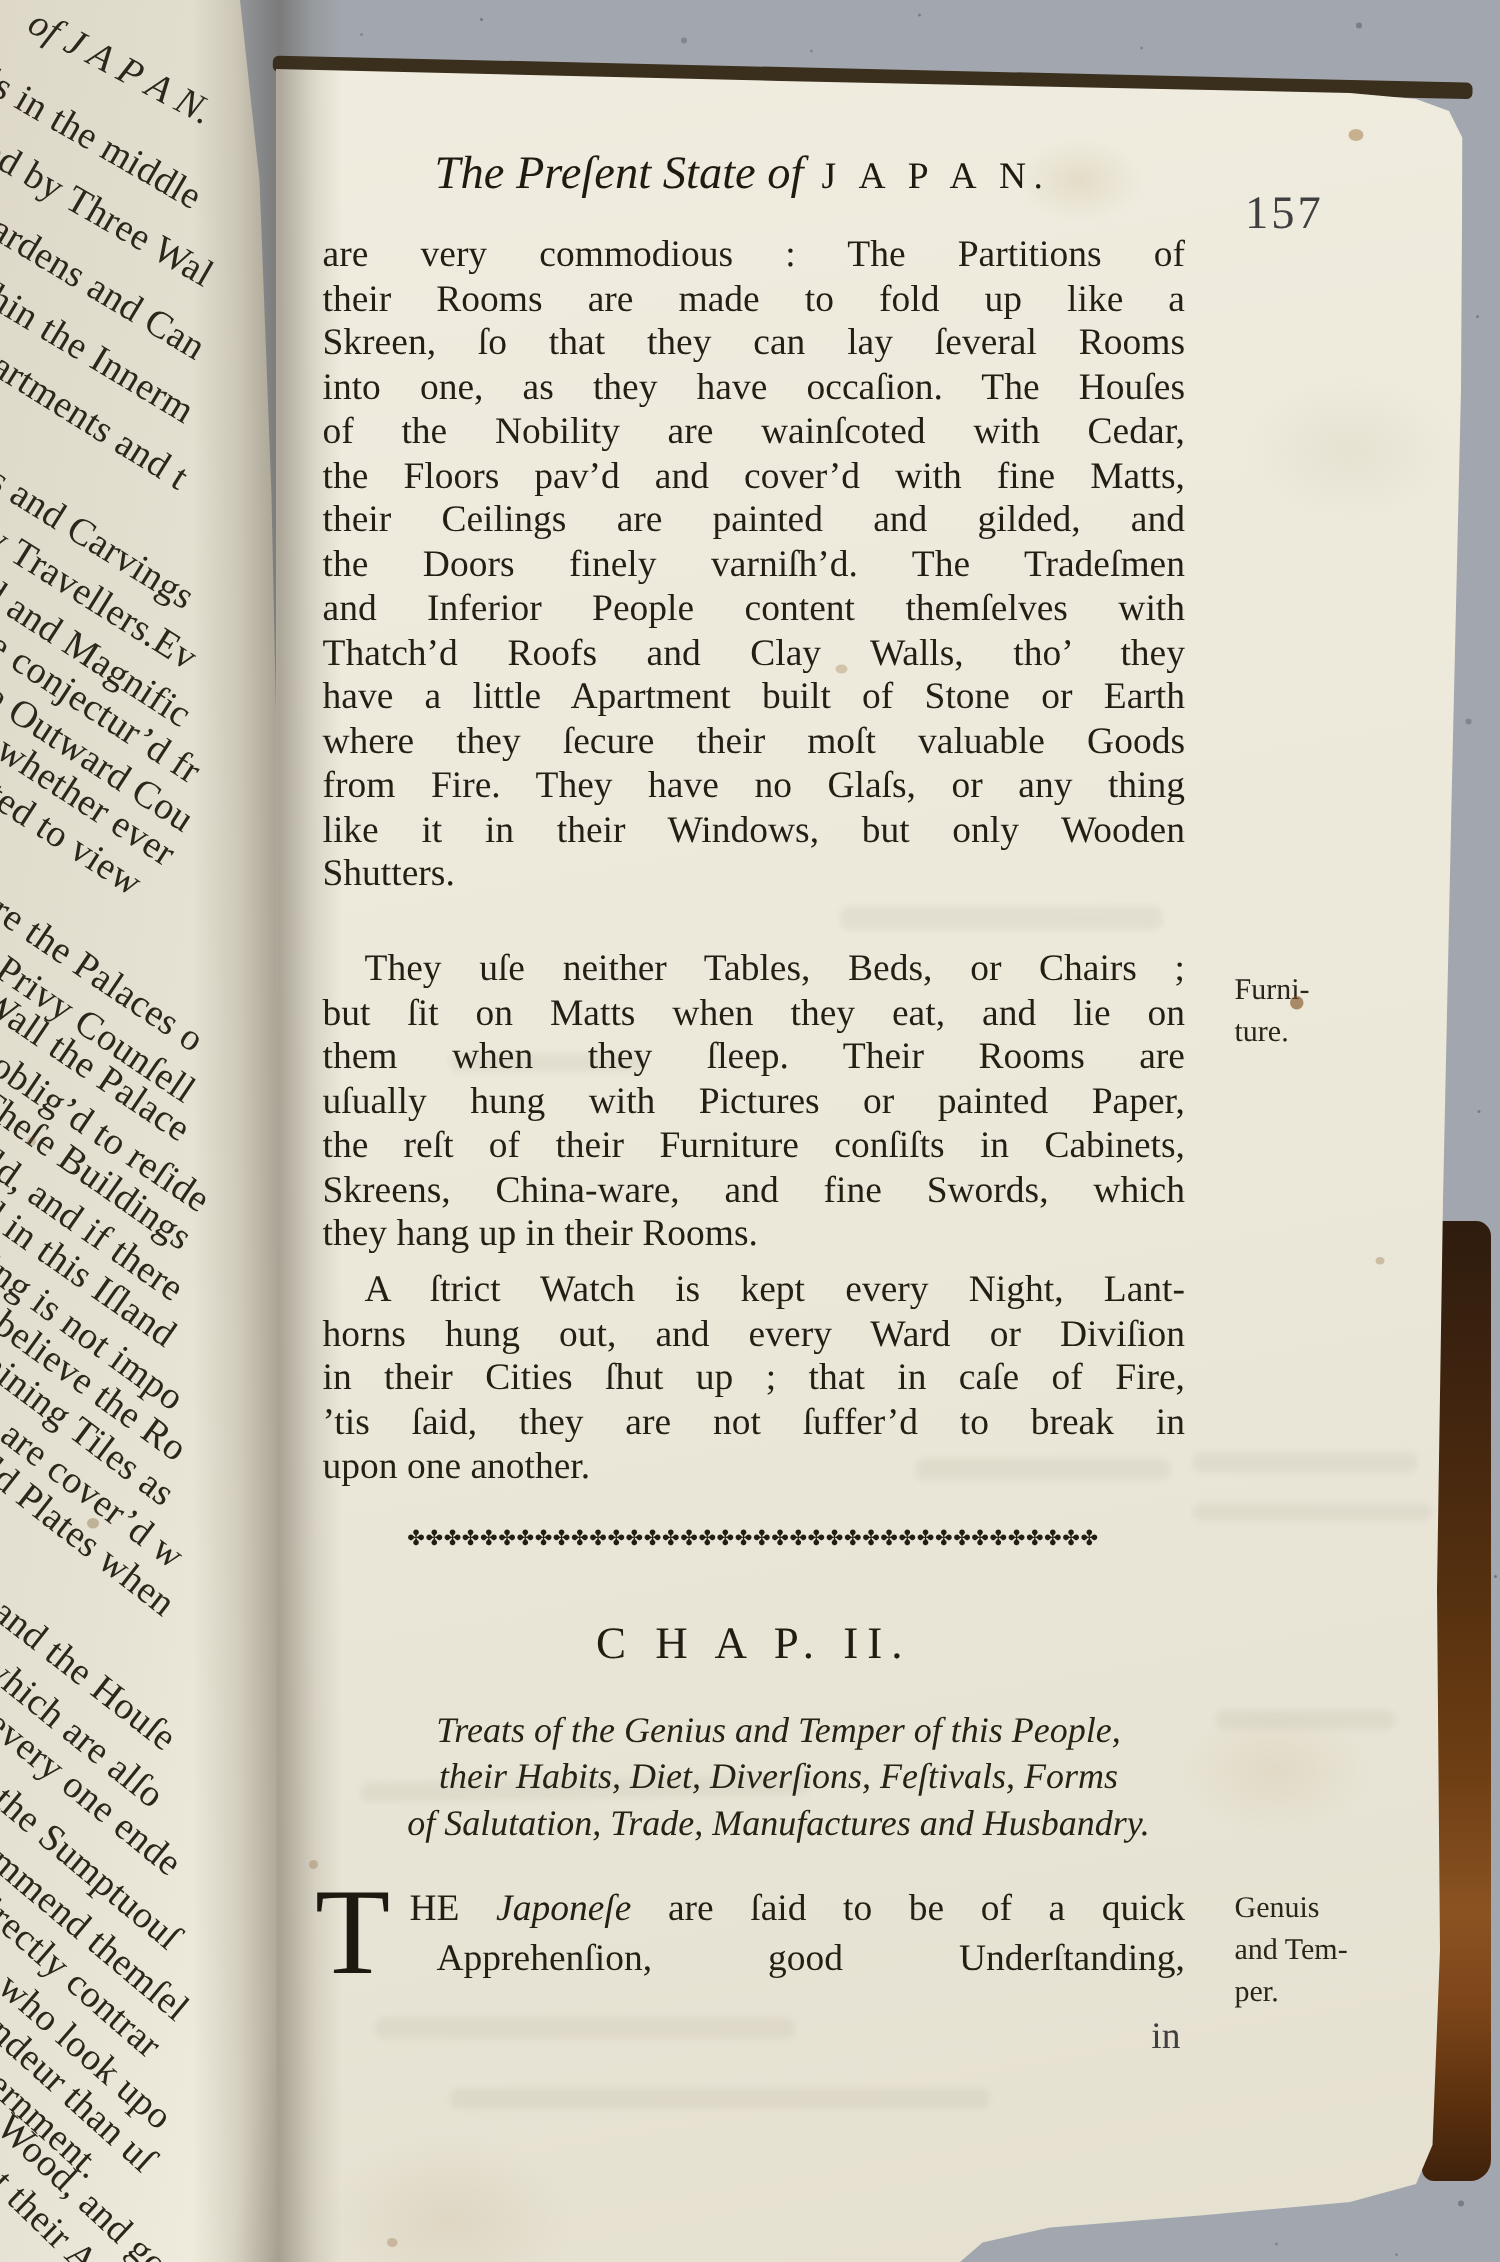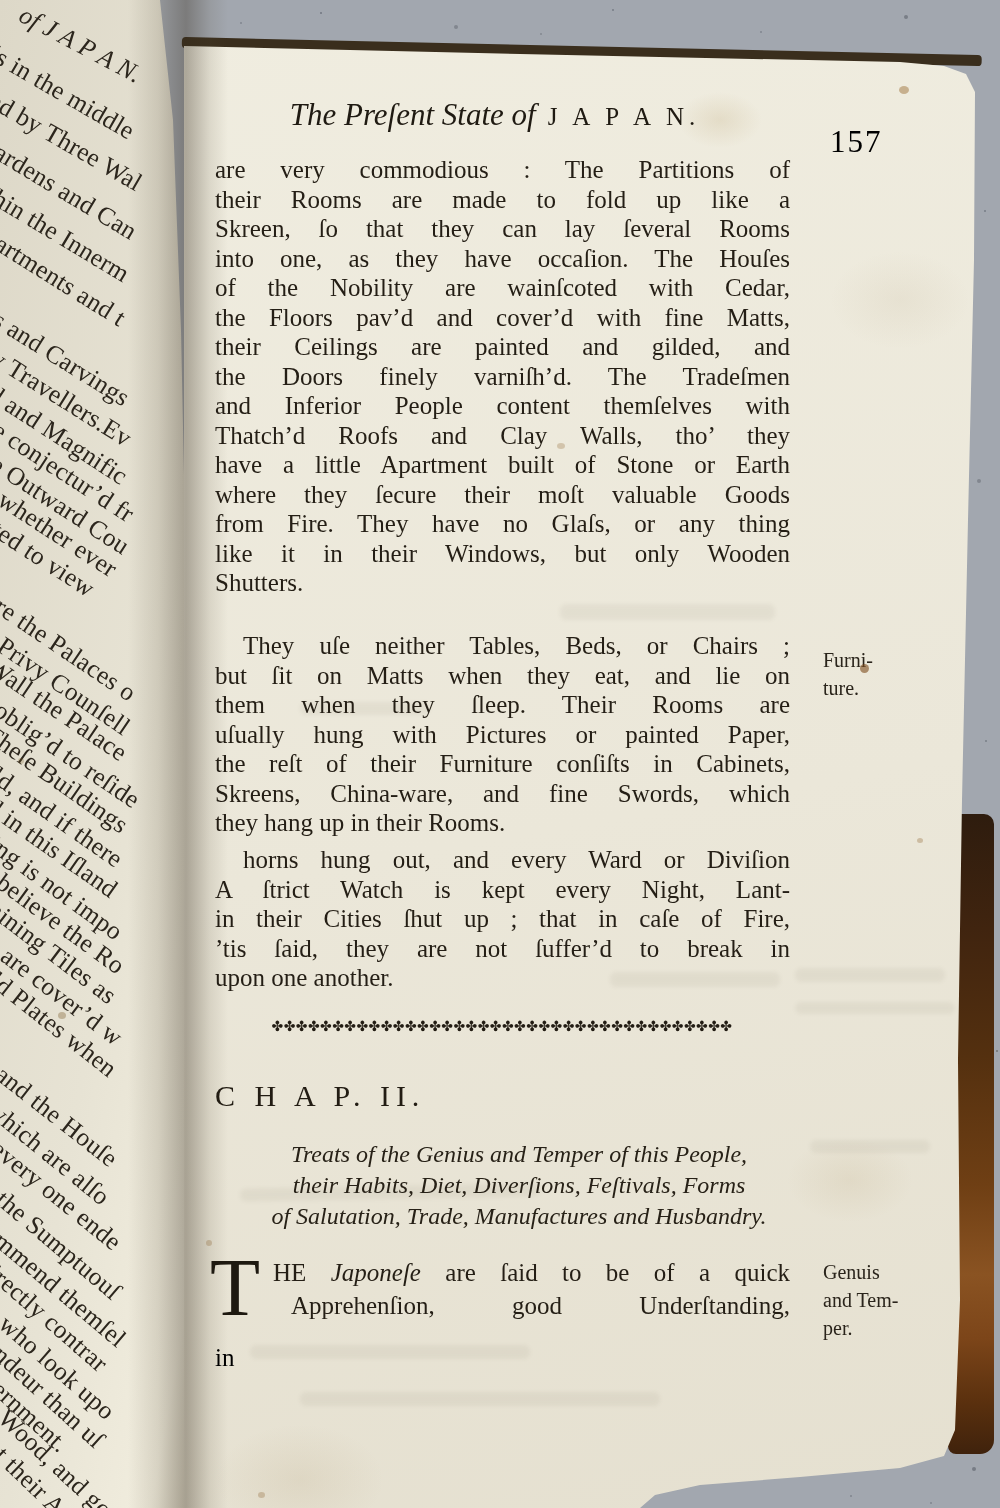--- a/index.html
+++ b/index.html
@@ -38,40 +38,40 @@
   
   .fox{position:absolute;border-radius:50%;z-index:6;}
   
   .verso-frags{position:absolute;inset:0;z-index:3;}
   .verso-frags>div{position:absolute;transform-origin:0 0;white-space:nowrap;
     font-size:25.5px;color:#2c261d;letter-spacing:.3px;}
   
   .running-header{left:205px;top:97px;width:580px;text-align:center;color:#1f1a12;z-index:5;white-space:nowrap;}
   .rh-italic{font-style:italic;font-size:31px;text-align:right;}
   .rh-caps{font-size:25px;letter-spacing:5px;margin-left:8px;}
-  .page-number{left:830px;top:124px;font-size:31px;letter-spacing:2px;color:#000000;z-index:5;}
+  .page-number{left:830px;top:124px;font-size:31px;letter-spacing:2px;color:#404040;z-index:5;}
   .para{position:absolute;left:215px;width:575px;font-size:25px;line-height:29.5px;color:#241e15;z-index:5;}
   .para>div{text-align:justify;text-align-last:justify;height:29.5px;}
   .para>div:last-child{text-align-last:left;}
   .para.indent>div:first-child{text-indent:28px;}
   .mnote{position:absolute;left:799px;width:100px;font-size:20px;line-height:28px;color:#2a241b;z-index:5;}
   .mnote>div{white-space:nowrap;margin-left:24px;}
   .ornament-row{left:212px;top:1018px;width:580px;text-align:center;z-index:5;
     font-family:"DejaVu Sans",sans-serif;font-size:14px;letter-spacing:.4px;color:#221c13;white-space:nowrap;}
-  .chapter-heading{left:215px;top:1079px;width:575px;text-align:left;font-size:30px;
+  .chapter-heading{left:215px;top:1079px;width:575px;text-align:center;font-size:30px;
     letter-spacing:6px;color:#221c13;z-index:5;white-space:nowrap;}
   .chapter-argument{left:229px;top:1139px;width:580px;text-align:center;font-style:italic;
     font-size:24px;line-height:31px;color:#272117;z-index:5;}
   .para4{position:absolute;left:215px;top:1256px;width:575px;font-size:25px;line-height:33px;color:#241e15;z-index:5;}
   .p4-cap{position:absolute;left:-5px;top:-3px;font-size:82px;line-height:70px;color:#1e1910;}
   .p4-l1{margin-left:58px;text-align:justify;text-align-last:justify;}
   .p4-l2{margin-left:76px;text-align:justify;text-align-last:justify;}
   .p4-l3{text-align:justify;text-align-last:justify;}
   .p4-italic{font-style:italic;}
-  .catchword{left:215px;top:1344px;width:572px;text-align:left;font-size:25px;color:#000000;z-index:5;}
+  .catchword{left:215px;top:1344px;width:572px;text-align:right;font-size:25px;color:#404040;z-index:5;}
 </style>
 </head>
 <body>
 
 <div class="speckles"></div>
 <div class="abs top-edge"></div>
 <div class="abs binding-edge"></div>
 
 <div class="abs verso-page"></div>
 <div class="abs recto-page"></div>
@@ -153,22 +153,22 @@
 <div class="para indent" style="top:631px;">
     <div>They uſe neither Tables, Beds, or Chairs ;</div>
     <div>but ſit on Matts when they eat, and lie on</div>
     <div>them when they ſleep.  Their Rooms are</div>
     <div>uſually hung with Pictures or painted Paper,</div>
     <div>the reſt of their Furniture conſiſts in Cabinets,</div>
     <div>Skreens, China-ware, and fine Swords, which</div>
     <div>they hang up in their Rooms.</div>
   </div>
 <div class="para indent" style="top:845px;">
+    <div>A ſtrict Watch is kept every Night, Lant-</div>
     <div>horns hung out, and every Ward or Diviſion</div>
-    <div>A ſtrict Watch is kept every Night, Lant-</div>
     <div>in their Cities ſhut up ; that in caſe of Fire,</div>
     <div>’tis ſaid, they are not ſuffer’d to break in</div>
     <div>upon one another.</div>
   </div>
 
 <div class="mnote" style="top:646px;">
     <div>Furni-</div>
     <div>ture.</div>
   </div>
 

